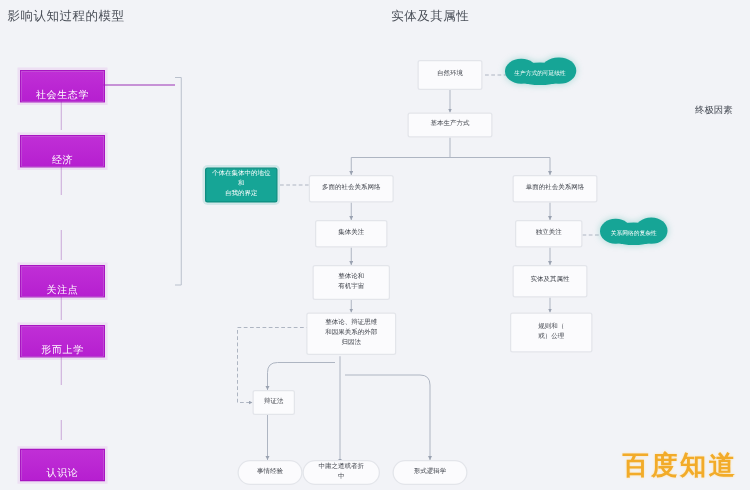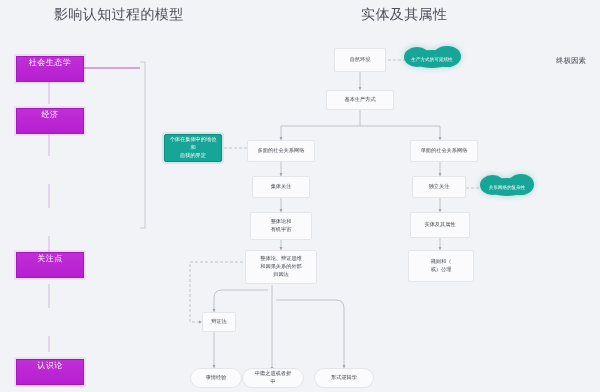--- a/index.html
+++ b/index.html
@@ -6,30 +6,30 @@
   body{
     width:600px;height:392px;
     background:#f2f3f7;
     font-family:"DejaVu Sans","Liberation Sans",sans-serif;
     position:relative;overflow:hidden;
     color:#30343c;
   }
   #canvas{position:absolute;inset:0;}
   svg.wires{position:absolute;left:0;top:0;width:600px;height:392px;pointer-events:none;}
 
-  .ttl{position:absolute;font-size:14px;color:#4a4f58;letter-spacing:.4px;white-space:nowrap;margin-left:48px;}
+  .ttl{position:absolute;font-size:10px;color:#4a4f58;letter-spacing:.4px;white-space:nowrap;}
   #title-left{left:6px;top:6px;}
   #title-main{left:313px;top:6px;}
 
   
   .pbox{
     position:absolute;left:16px;width:66px;height:24px;
     background:linear-gradient(180deg,#c02fd6 0%,#b61fd0 100%);
     border:1px solid #a915c2;
-    display:flex;align-items:flex-start;justify-content:center;
+    display:flex;align-items:flex-end;justify-content:center;
     color:#fff;font-size:8px;letter-spacing:.5px;white-space:nowrap;
     box-shadow:0 0 0 2px rgba(198,47,216,.10);
   }
 
   
   .node{
     position:absolute;background:#fbfbfd;border:1px solid #e3e5ea;
     border-radius:2px;display:flex;align-items:center;justify-content:center;
     text-align:center;font-size:5.2px;line-height:1.5;color:#40444c;
     padding:2px 3px;box-sizing:border-box;white-space:pre-line;
@@ -46,21 +46,21 @@
     border-radius:50%;
     filter:drop-shadow(0 0 3px rgba(22,165,150,.35));
   }
   .cloud::before,.cloud::after{
     content:"";position:absolute;background:#16a596;border-radius:50%;z-index:-1;
   }
   .cloud::before{width:60%;height:115%;left:-14%;top:-18%;}
   .cloud::after{width:62%;height:118%;right:-15%;top:-22%;}
   .cloud span{position:relative;z-index:4;white-space:nowrap;}
 
-  .vlabel{position:absolute;font-size:7.5px;color:#4a4f58;white-space:nowrap;}
+  .vlabel{position:absolute;font-size:7.5px;color:#4a4f58;white-space:nowrap;margin-top:27px;}
 
   #watermark{
     position:absolute;right:10px;bottom:6px;
     font-size:21px;font-weight:bold;color:#f2a81e;
     letter-spacing:2px;
     text-shadow:0 0 2px rgba(255,220,150,.9);
     opacity:.95;
   }
 </style>
 </head>
@@ -123,22 +123,25 @@
       <path d="M276,300 L336,300 Q344,300 344,308 L344,368" marker-end="url(#ar)"></path>
     </g>
   </svg>
 
   <div class="pbox" style="top:56px;">
       <span>社会生态学</span>
     </div>
   <div class="pbox" style="top:108px;font-family:Liberation Mono, monospace;">
       <span>经济</span>
     </div>
-  <div class="pbox" style="top:212px;margin-top:40px;">
+  <div class="pbox" style="top:212px;">
       <span>关注点</span>
+    </div>
+  <div class="pbox" style="top:260px;">
+      <span>形而上学</span>
     </div>
   <div class="pbox" style="top:312px;margin-top:47px;">
       <span>认识论</span>
     </div>
 
   <div class="node" style="left:334px;top:48px;width:52px;height:24px;">自然环境</div>
   <div class="node" style="left:326px;top:90px;width:68px;height:20px;">基本生产方式</div>
 
   <div class="node teal" style="left:164px;top:134px;width:58px;height:28px;">个体在集体中的地位和
 自我的界定</div>
@@ -168,13 +171,14 @@
 
   <div class="cloud" style="left:410px;top:50px;width:44px;height:18px;">
     <span>生产方式的可延续性</span>
   </div>
   <div class="cloud" style="left:486px;top:178px;width:42px;height:18px;">
     <span>关系网络的复杂性</span>
   </div>
 
   <div class="vlabel" style="left:556px;top:56px;">终极因素</div>
 
+  <div id="watermark">百度知道</div>
 </div>
 
 </body></html>

